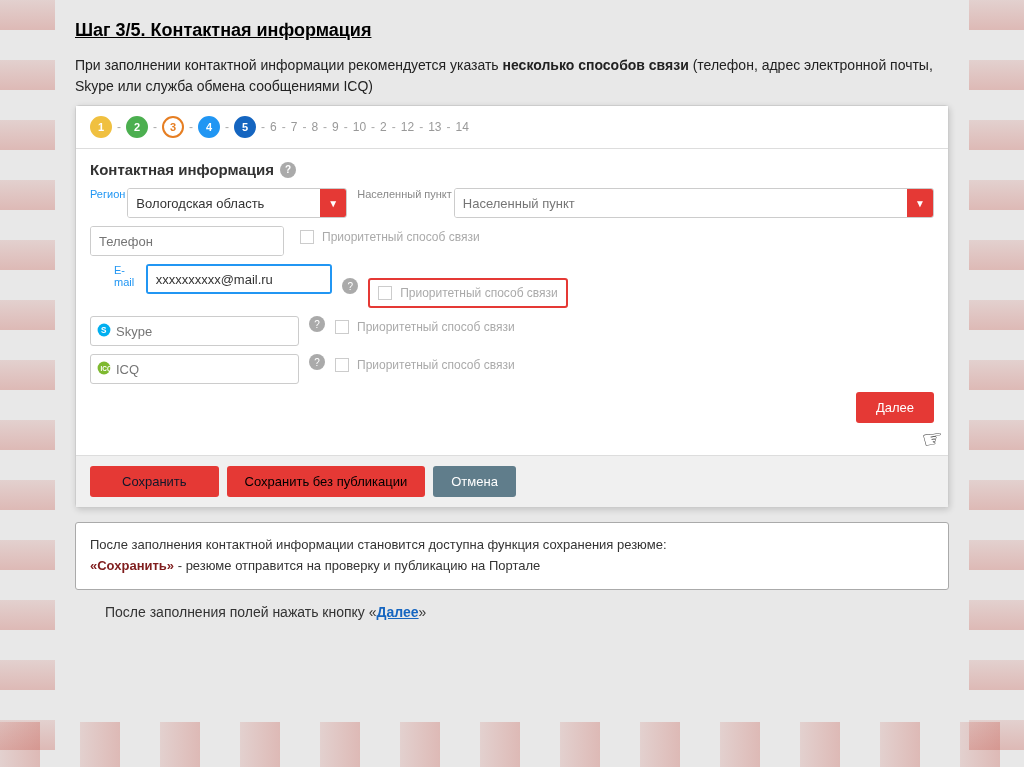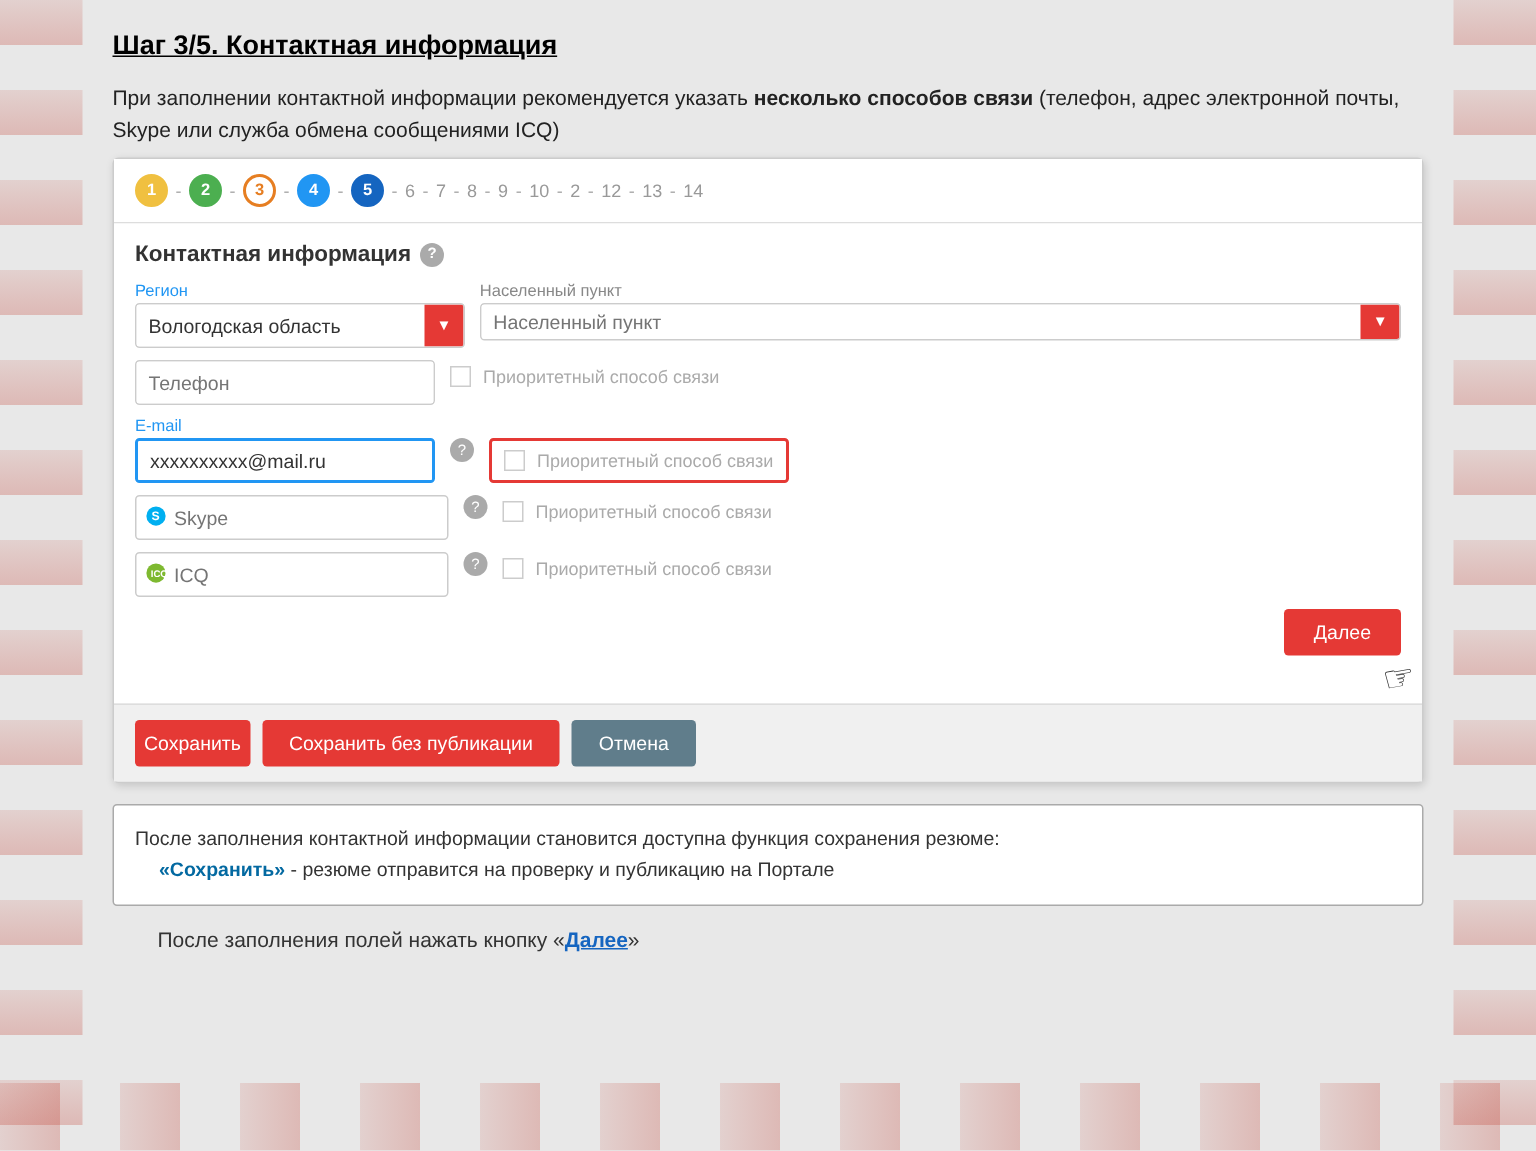--- a/index.html
+++ b/index.html
@@ -171,21 +171,21 @@
 
     .form-row {
       display: flex;
       gap: 10px;
       margin-bottom: 8px;
       align-items: flex-start;
     }
 
     .field-group {
       display: flex;
-      flex-direction: column;
+      flex-direction: row;
       gap: 2px;
     }
 
     .field-label {
       font-size: 11px;
       color: #888;
     }
 
     .field-label.active {
       color: #2196f3;
@@ -368,31 +368,31 @@
       display: flex;
       gap: 8px;
       padding: 10px 14px;
       background: #f0f0f0;
       border-top: 1px solid #ddd;
       align-items: center;
     }
 
     .btn-save {
       background: #e53935;
-      color: #ffffff;
-      border: none;
-      padding: 8px 6px;
+      color: #0f172a;
+      border: none;
+      padding: 8px 32px;
       border-radius: 3px;
       cursor: pointer;
       font-size: 13px;
     }
 
     .btn-save-no-pub {
       background: #e53935;
-      color: #ffffff;
+      color: #000000;
       border: none;
       padding: 8px 18px;
       border-radius: 3px;
       cursor: pointer;
       font-size: 13px;
       text-align: right;
     }
 
     .btn-cancel {
       background: #607d8b;
@@ -422,23 +422,22 @@
       border-radius: 3px;
       padding: 12px 14px;
       background: #fff;
       margin: 0 0 14px 0;
       font-size: 13px;
       color: #333;
       line-height: 1.6;
     }
 
     .info-box .red-text {
-      color: #0369a1;
+      color: #7f1d1d;
       font-weight: bold;
-      margin-left: 16px;
     }
 
     .footer-text {
       font-size: 14px;
       color: #333;
       margin: 10px 0 0 30px;
     }
 
     .footer-text .blue-bold {
       color: #1565c0;
@@ -554,21 +553,21 @@
             <input class="phone-input" type="text" placeholder="Телефон" style="">
           </div>
         </div>
         <div class="priority-checkbox-area">
           <div class="priority-checkbox"></div>
           <span class="priority-label">Приоритетный способ связи</span>
         </div>
       </div>
 
       <div class="form-row">
-        <div class="field-group" style="flex: 0 0 200px;">
+        <div class="field-group" style="flex: 0 0 200px; margin-left: 24px;">
           <span class="field-label active">E-mail</span>
           <div class="email-container">
             <input class="email-input" type="text" value="xxxxxxxxxx@mail.ru" style="">
           </div>
         </div>
         <div style="display:flex; align-items: center; gap:6px; padding-top:14px;">
           <span class="help-icon">?</span>
         </div>
         <div style="padding-top:14px;">
           <div class="red-priority-box">

